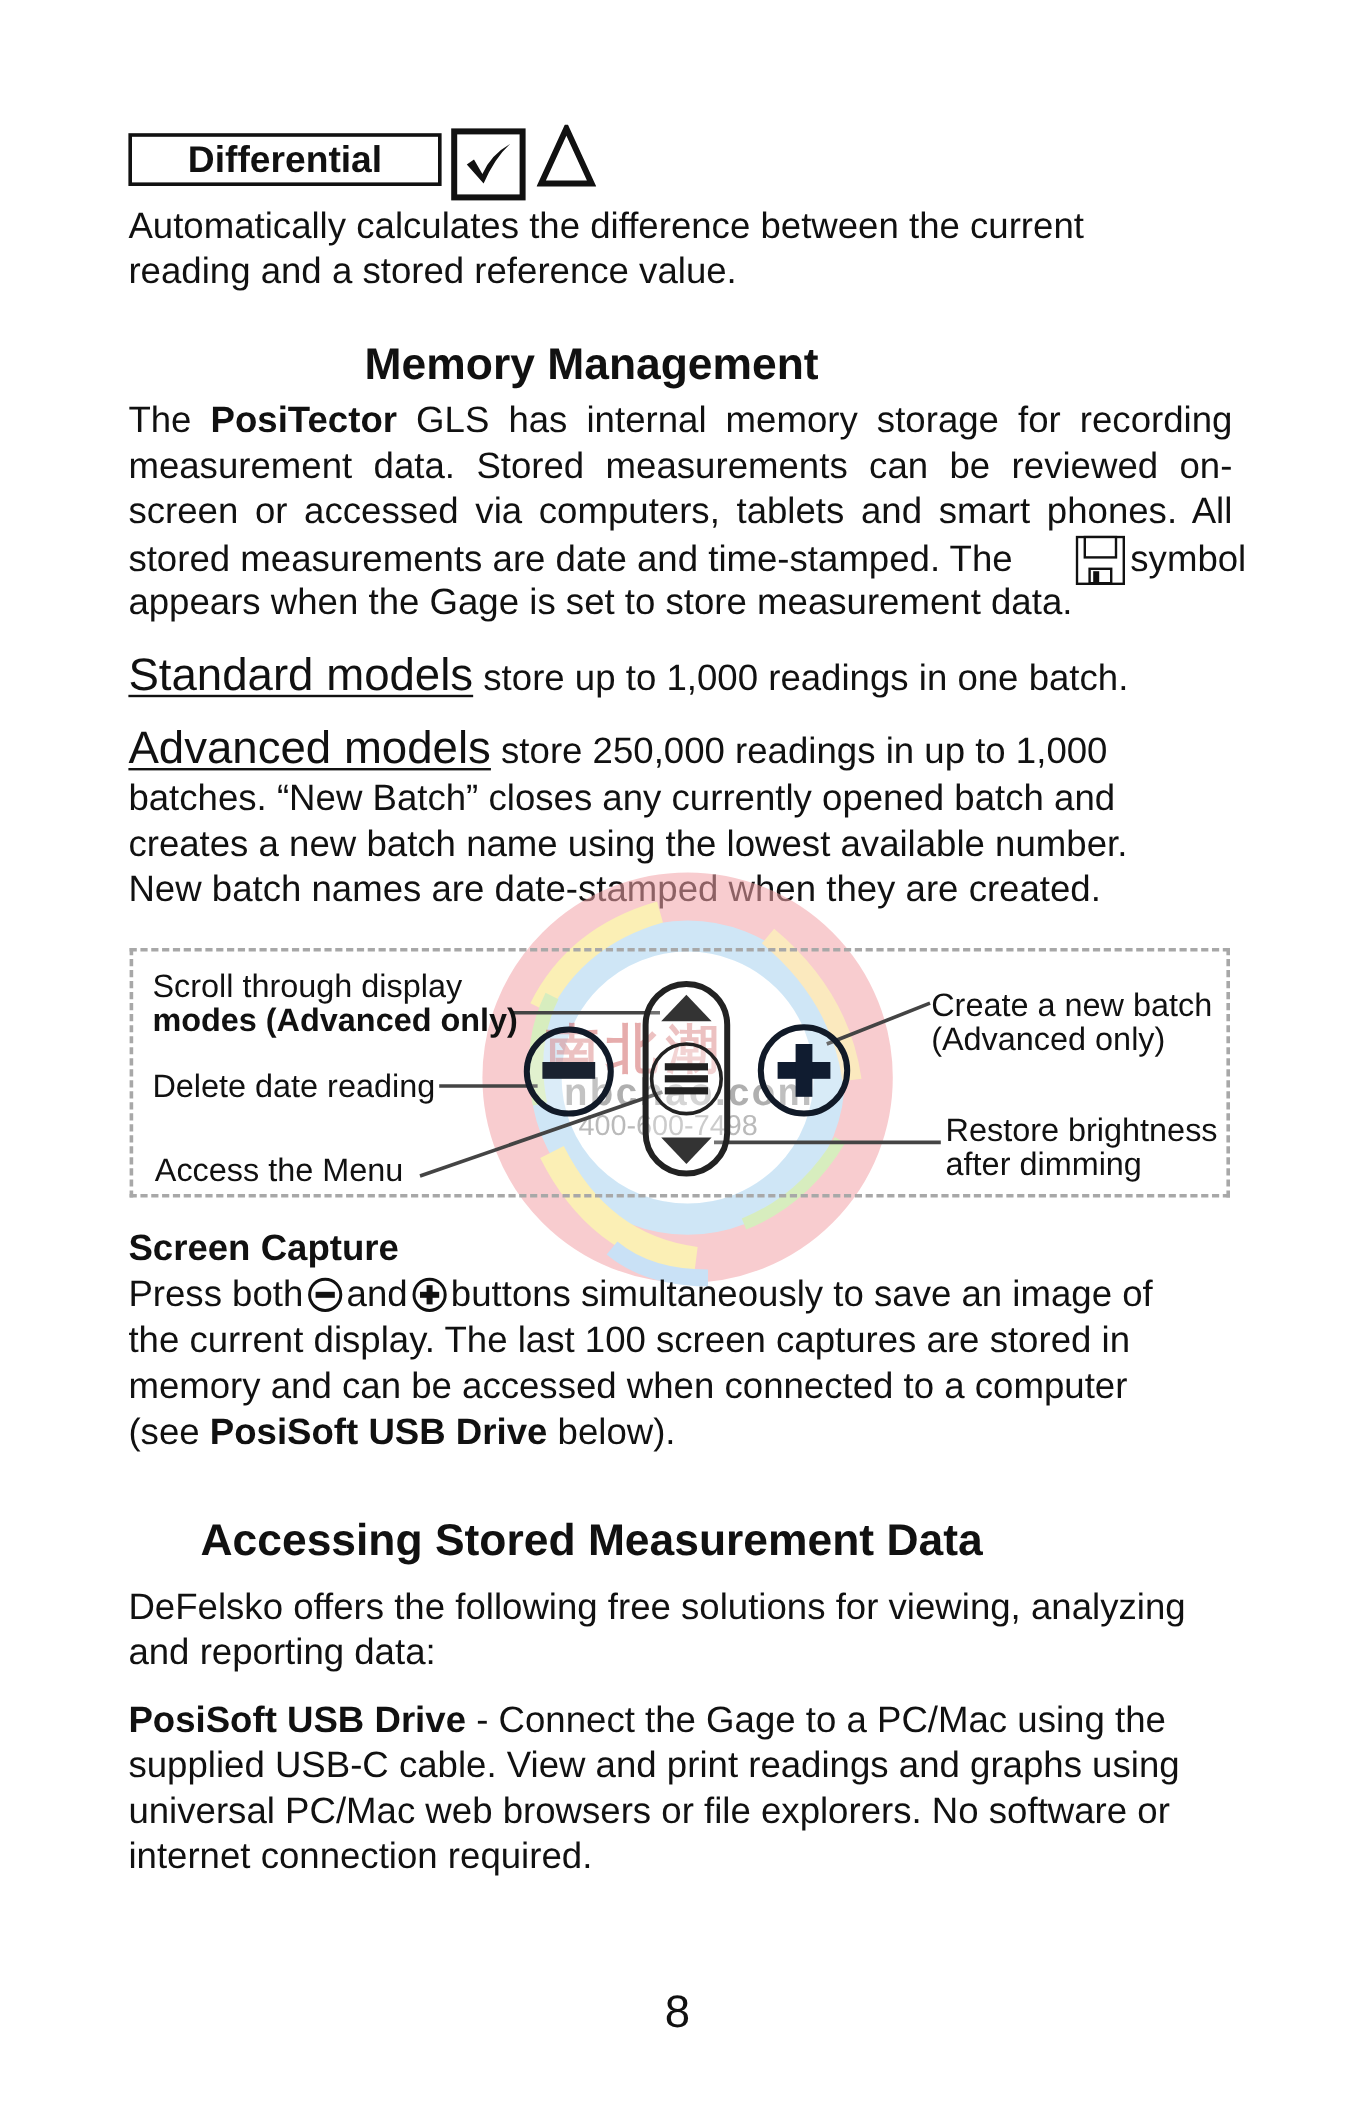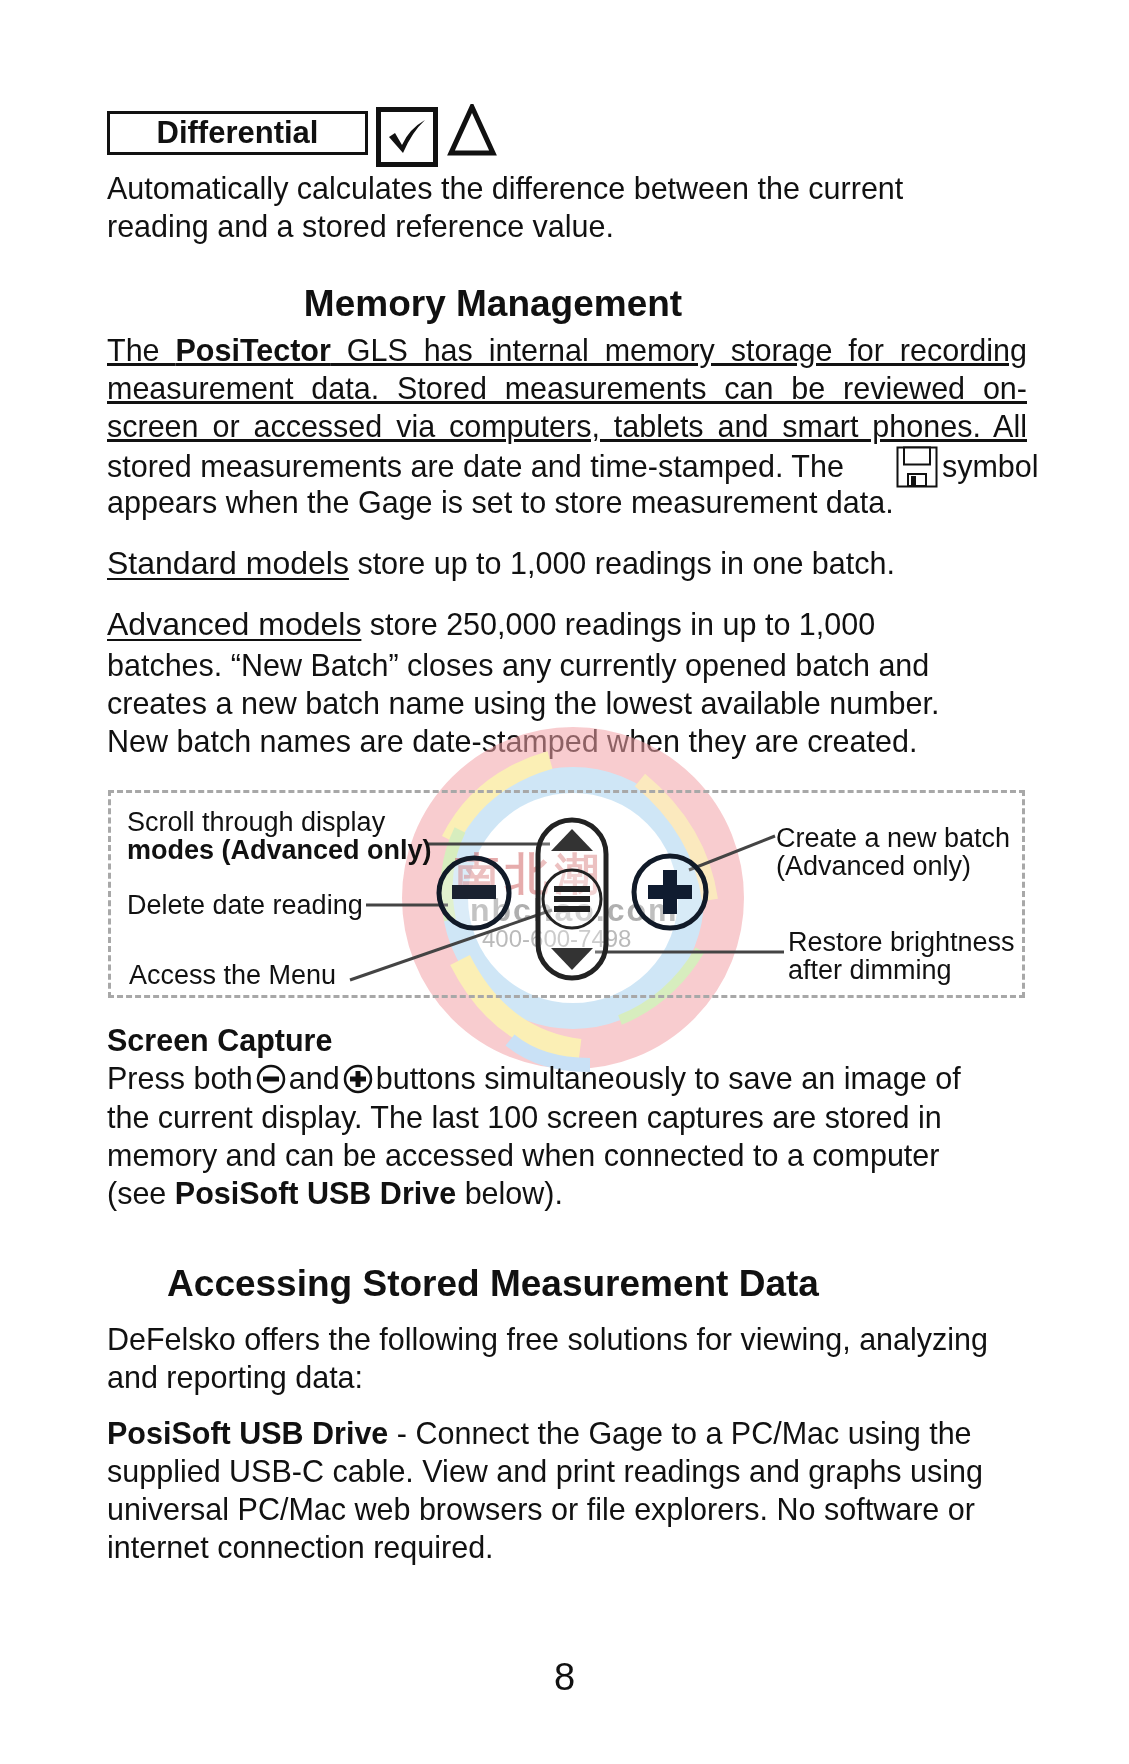--- a/index.html
+++ b/index.html
@@ -1,23 +1,23 @@
 <!DOCTYPE html>
 <html><head>
 <meta charset="utf-8">
 <style>
   html, body { margin:0; padding:0; background:#ffffff; }
   body { width:1129px; height:1764px; position:relative; overflow:hidden;
          font-family:"Liberation Sans", sans-serif; color:#111; }
   .abs { position:absolute; }
   .txt { font-size:30.5px; line-height:37.5px; white-space:nowrap; }
   .h2 { font-weight:bold; font-size:37px; text-align:center; width:986px; left:0; }
-  .just { width:920px; text-align:justify; text-align-last:justify; display:block;text-decoration:underline; }
+  .just { width:920px; text-align:justify; text-align-last:justify; display:block; }
   b { font-weight:bold; }
-  .u { text-decoration:underline; text-decoration-thickness:2px; text-underline-offset:4px; font-size:32px; }
+  .u { text-decoration:underline; text-decoration-thickness:2px; text-underline-offset:4px; font-size:38px; }
 
   
   #diff-box { left:107px; top:111px; width:255px; height:38px; border:3px solid #111;
               font-weight:bold; font-size:31px; line-height:38px; text-align:center; }
   #check-box { left:376px; top:107px; width:52px; height:50px; border:5px solid #111; }
   #check-box svg { position:absolute; left:4px; top:3px; }
   #delta { left:447px; top:104px; }
 
   
   .floppy { display:inline-block; vertical-align:-6px; margin:0 4px; }

